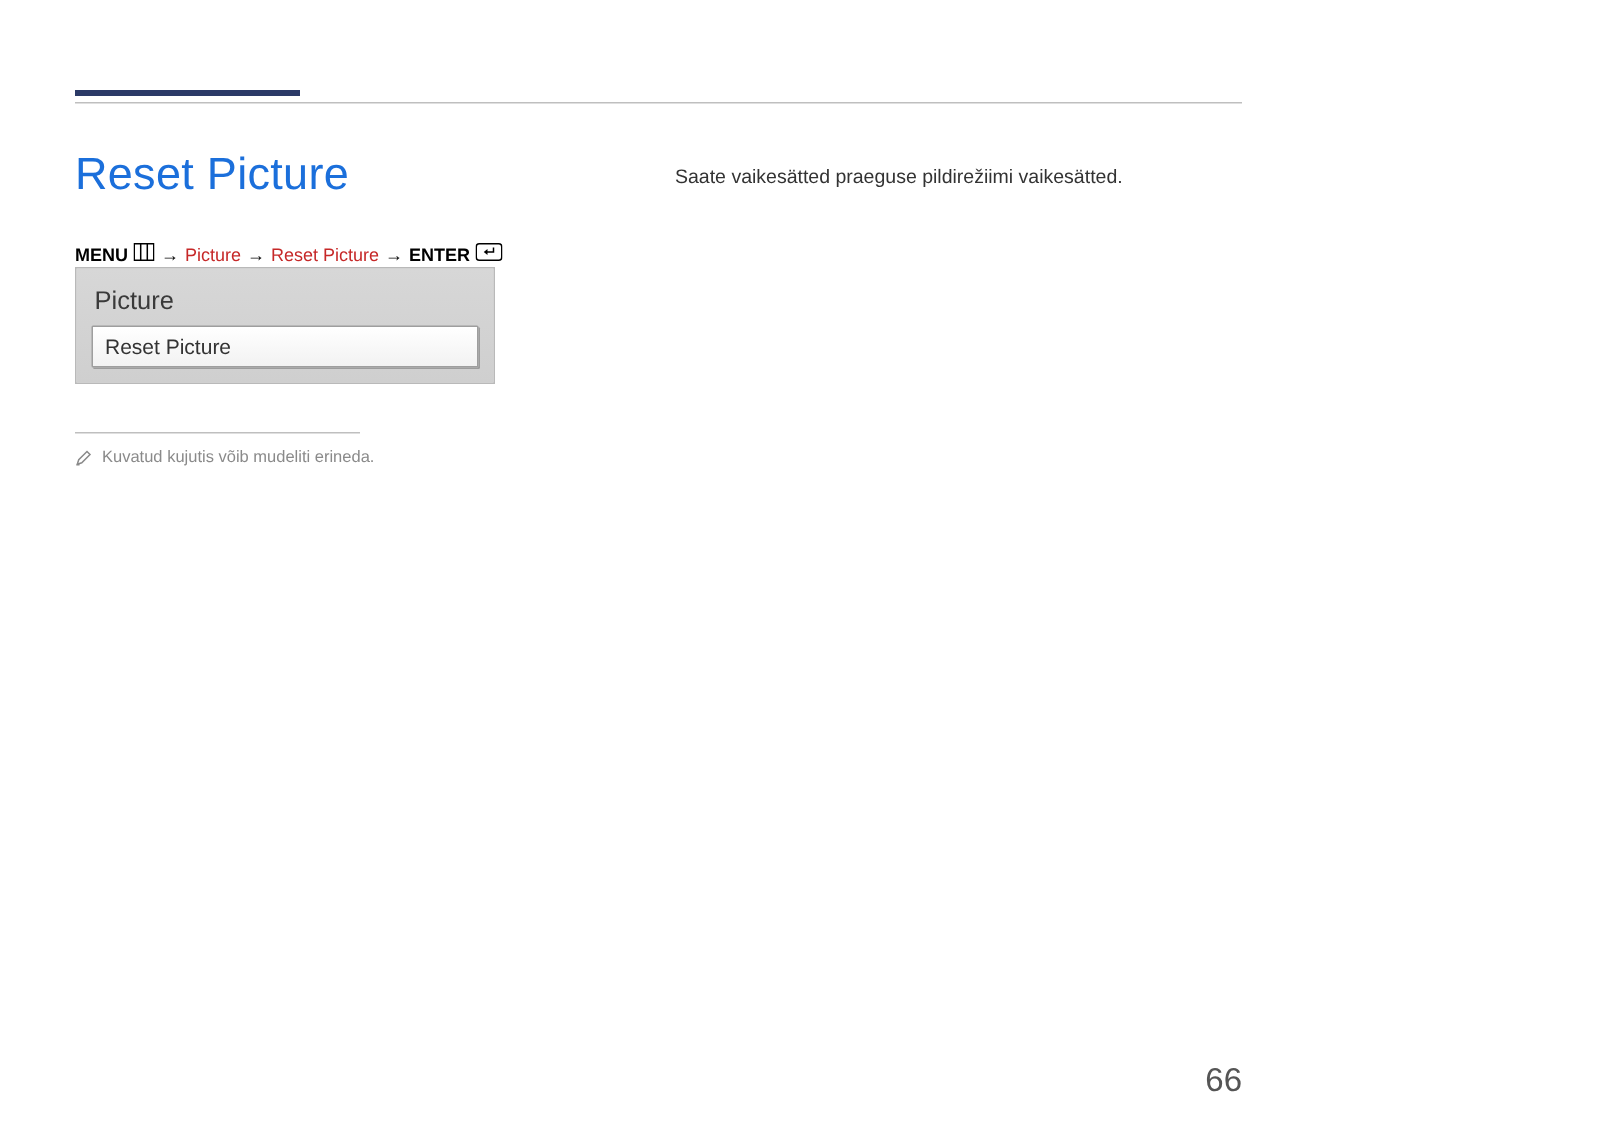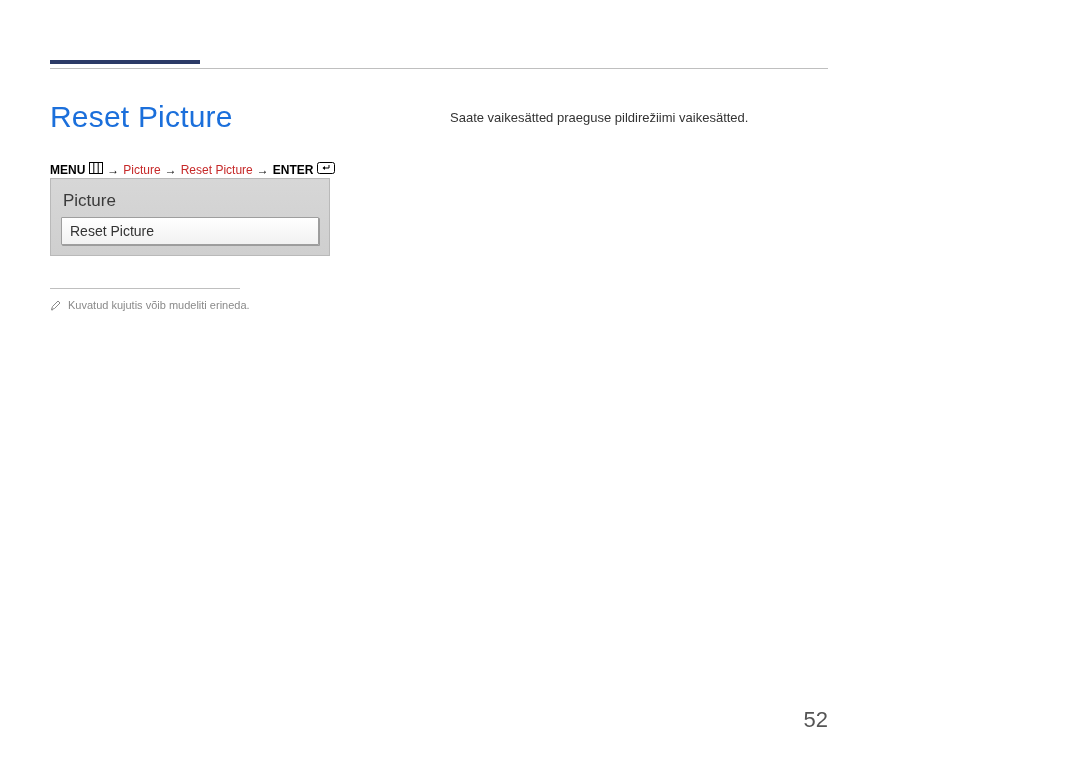--- a/index.html
+++ b/index.html
@@ -170,15 +170,15 @@
       </div>
 
     </div>
 
     <div class="right-col">
       <p class="description">Saate vaikesätted praeguse pildirežiimi vaikesätted.</p>
     </div>
 
   </div>
 
-  <div class="page-number">52</div>
+  <div class="page-number">66</div>
 
 </div>
 
 </body></html>

